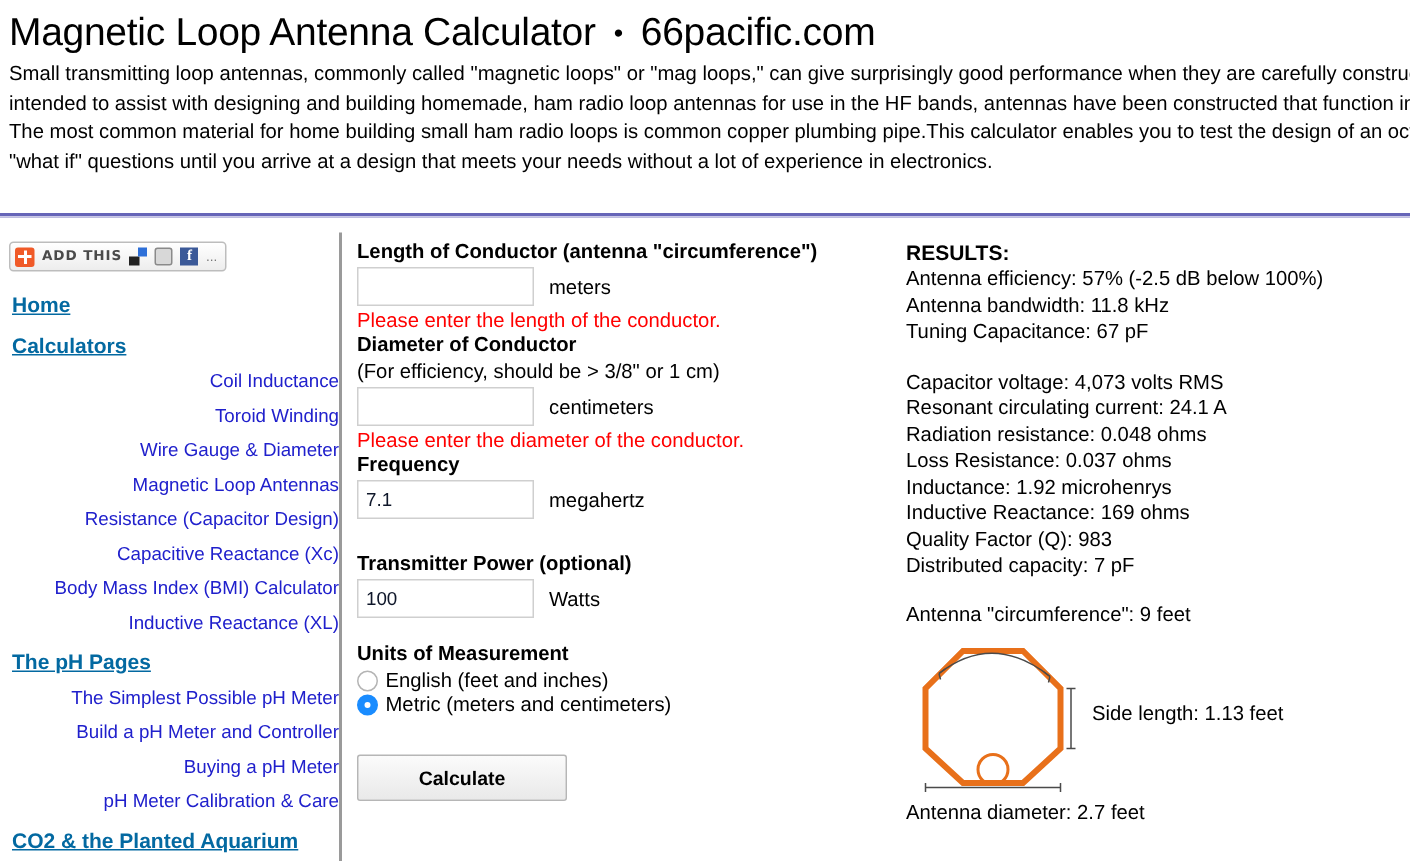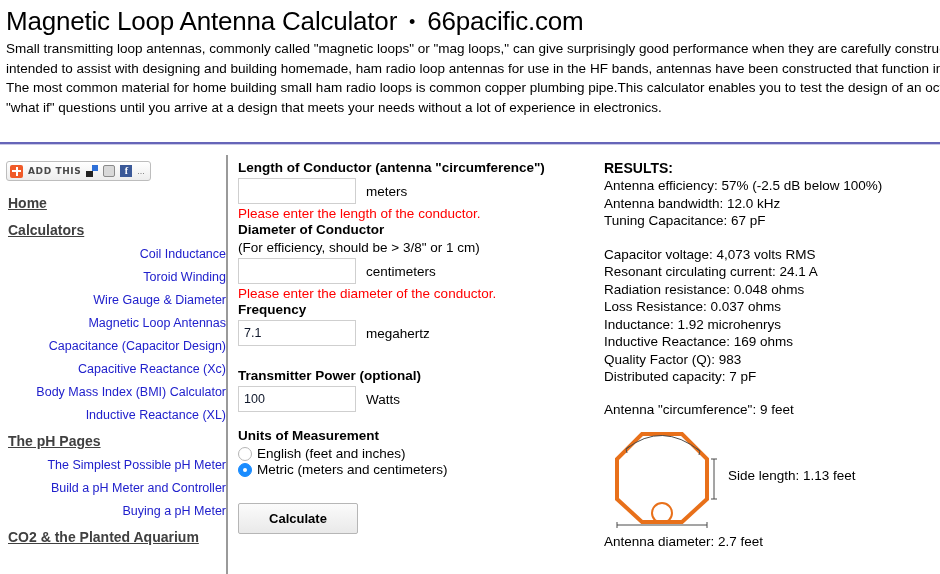--- a/index.html
+++ b/index.html
@@ -93,21 +93,21 @@
       linear-gradient(#222,#222) 0 6px/7px 6px no-repeat; }
   .at-ico.sb { background: #d8d8d8; border:1px solid #8a8a8a; border-radius:2px; }
   .at-ico.fb { background: #3b5998; color:#fff; font-size:10px; font-weight:bold;
                text-align:center; line-height:12px; font-family:"Liberation Serif", serif; }
   .at-dots { font-size: 9px; color: #777; }
 
   .side-head {
     font-size: 14px;
     font-weight: bold;
     text-decoration: underline;
-    color: #404040;
+    color: #0369a1;
     margin: 0 0 9px 2px;
   }
   .side-head.gap { margin-top: 11px; }
   .side-link {
     display: block;
     font-size: 12.5px;
     color: #2020cc;
     text-decoration: none;
     margin: 0 0 9px 10px;
     white-space: nowrap;
@@ -149,21 +149,21 @@
   }
   .radio.on { background: #1a8cff; border-color: #1a8cff; }
   .radio.on:after {
     content: ""; position: absolute; left: 4px; top: 4px;
     width: 4px; height: 4px; border-radius: 50%; background: #fff;
   }
   .radio-label { font-size: 13.5px; }
 
   .calc-btn {
     margin-top: 25px;
-    width: 120px; height: 31px;
+    width: 140px; height: 31px;
     border: 1px solid #b6b6b6;
     border-radius: 2px;
     background: linear-gradient(#fbfbfb, #e9e9e9);
     font-size: 13px; font-weight: bold;
     font-family: "Liberation Sans", sans-serif;
     color: #000;
     cursor: pointer;
   }
 
   
@@ -207,29 +207,30 @@
         <span class="at-dots">...</span>
       </div>
 
       <div class="side-head">Home</div>
 
       <div class="side-head gap">Calculators</div>
       <a class="side-link" href="#">Coil Inductance</a>
       <a class="side-link" href="#">Toroid Winding</a>
       <a class="side-link" href="#">Wire Gauge &amp; Diameter</a>
       <a class="side-link" href="#">Magnetic Loop Antennas</a>
-      <a class="side-link" href="#">Capacitance (Capacitor Design)</a>
+      <a class="side-link" href="#">Resistance (Capacitor Design)</a>
       <a class="side-link" href="#">Capacitive Reactance (Xc)</a>
       <a class="side-link" href="#">Body Mass Index (BMI) Calculator</a>
       <a class="side-link" href="#">Inductive Reactance (XL)</a>
 
       <div class="side-head gap">The pH Pages</div>
       <a class="side-link" href="#">The Simplest Possible pH Meter</a>
       <a class="side-link" href="#">Build a pH Meter and Controller</a>
       <a class="side-link" href="#">Buying a pH Meter</a>
+      <a class="side-link" href="#">pH Meter Calibration &amp; Care</a>
 
       <div class="side-head cut">CO2 &amp; the Planted Aquarium</div>
     </div>
 
     <div class="form-col">
 
       <div class="fld-label">Length of Conductor (antenna "circumference")</div>
       <div class="inp-row">
         <input class="txt-input" type="text" value="" style="">
         <span class="unit">meters</span>
@@ -272,21 +273,21 @@
         </div>
       </div>
 
       <button class="calc-btn">Calculate</button>
     </div>
 
     <div class="res-col">
       <div class="res-title">RESULTS:</div>
 
       <div class="res-line">Antenna efficiency: 57% (-2.5 dB below 100%)</div>
-      <div class="res-line">Antenna bandwidth: 12.0 kHz</div>
+      <div class="res-line">Antenna bandwidth: 11.8 kHz</div>
       <div class="res-line">Tuning Capacitance: 67 pF</div>
 
       <div class="res-gap"></div>
 
       <div class="res-line">Capacitor voltage: 4,073 volts RMS</div>
       <div class="res-line">Resonant circulating current: 24.1 A</div>
       <div class="res-line">Radiation resistance: 0.048 ohms</div>
       <div class="res-line">Loss Resistance: 0.037 ohms</div>
       <div class="res-line">Inductance: 1.92 microhenrys</div>
       <div class="res-line">Inductive Reactance: 169 ohms</div>

